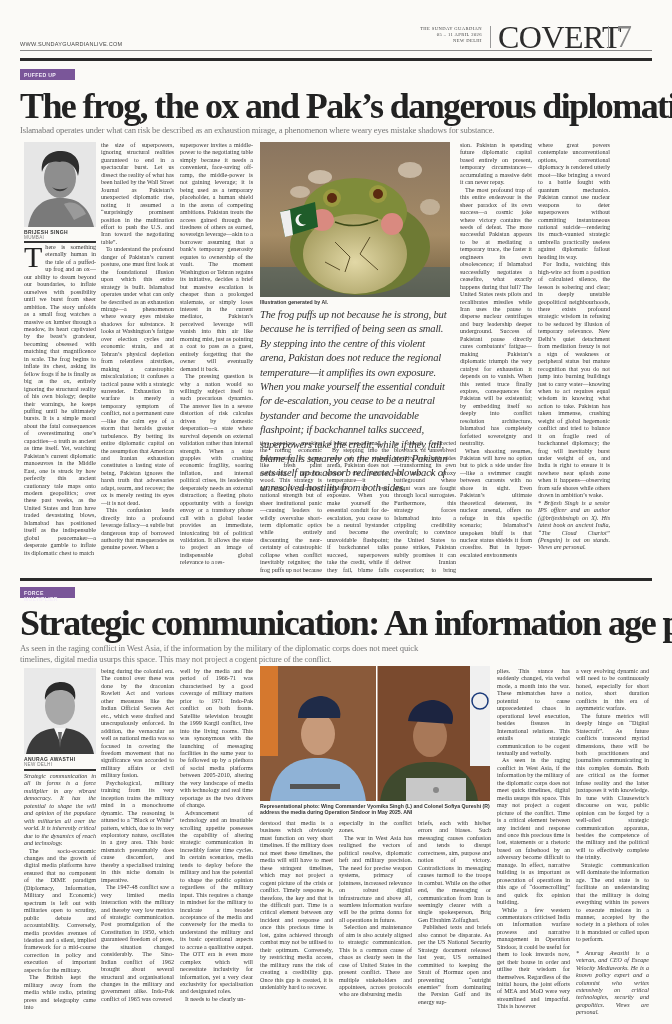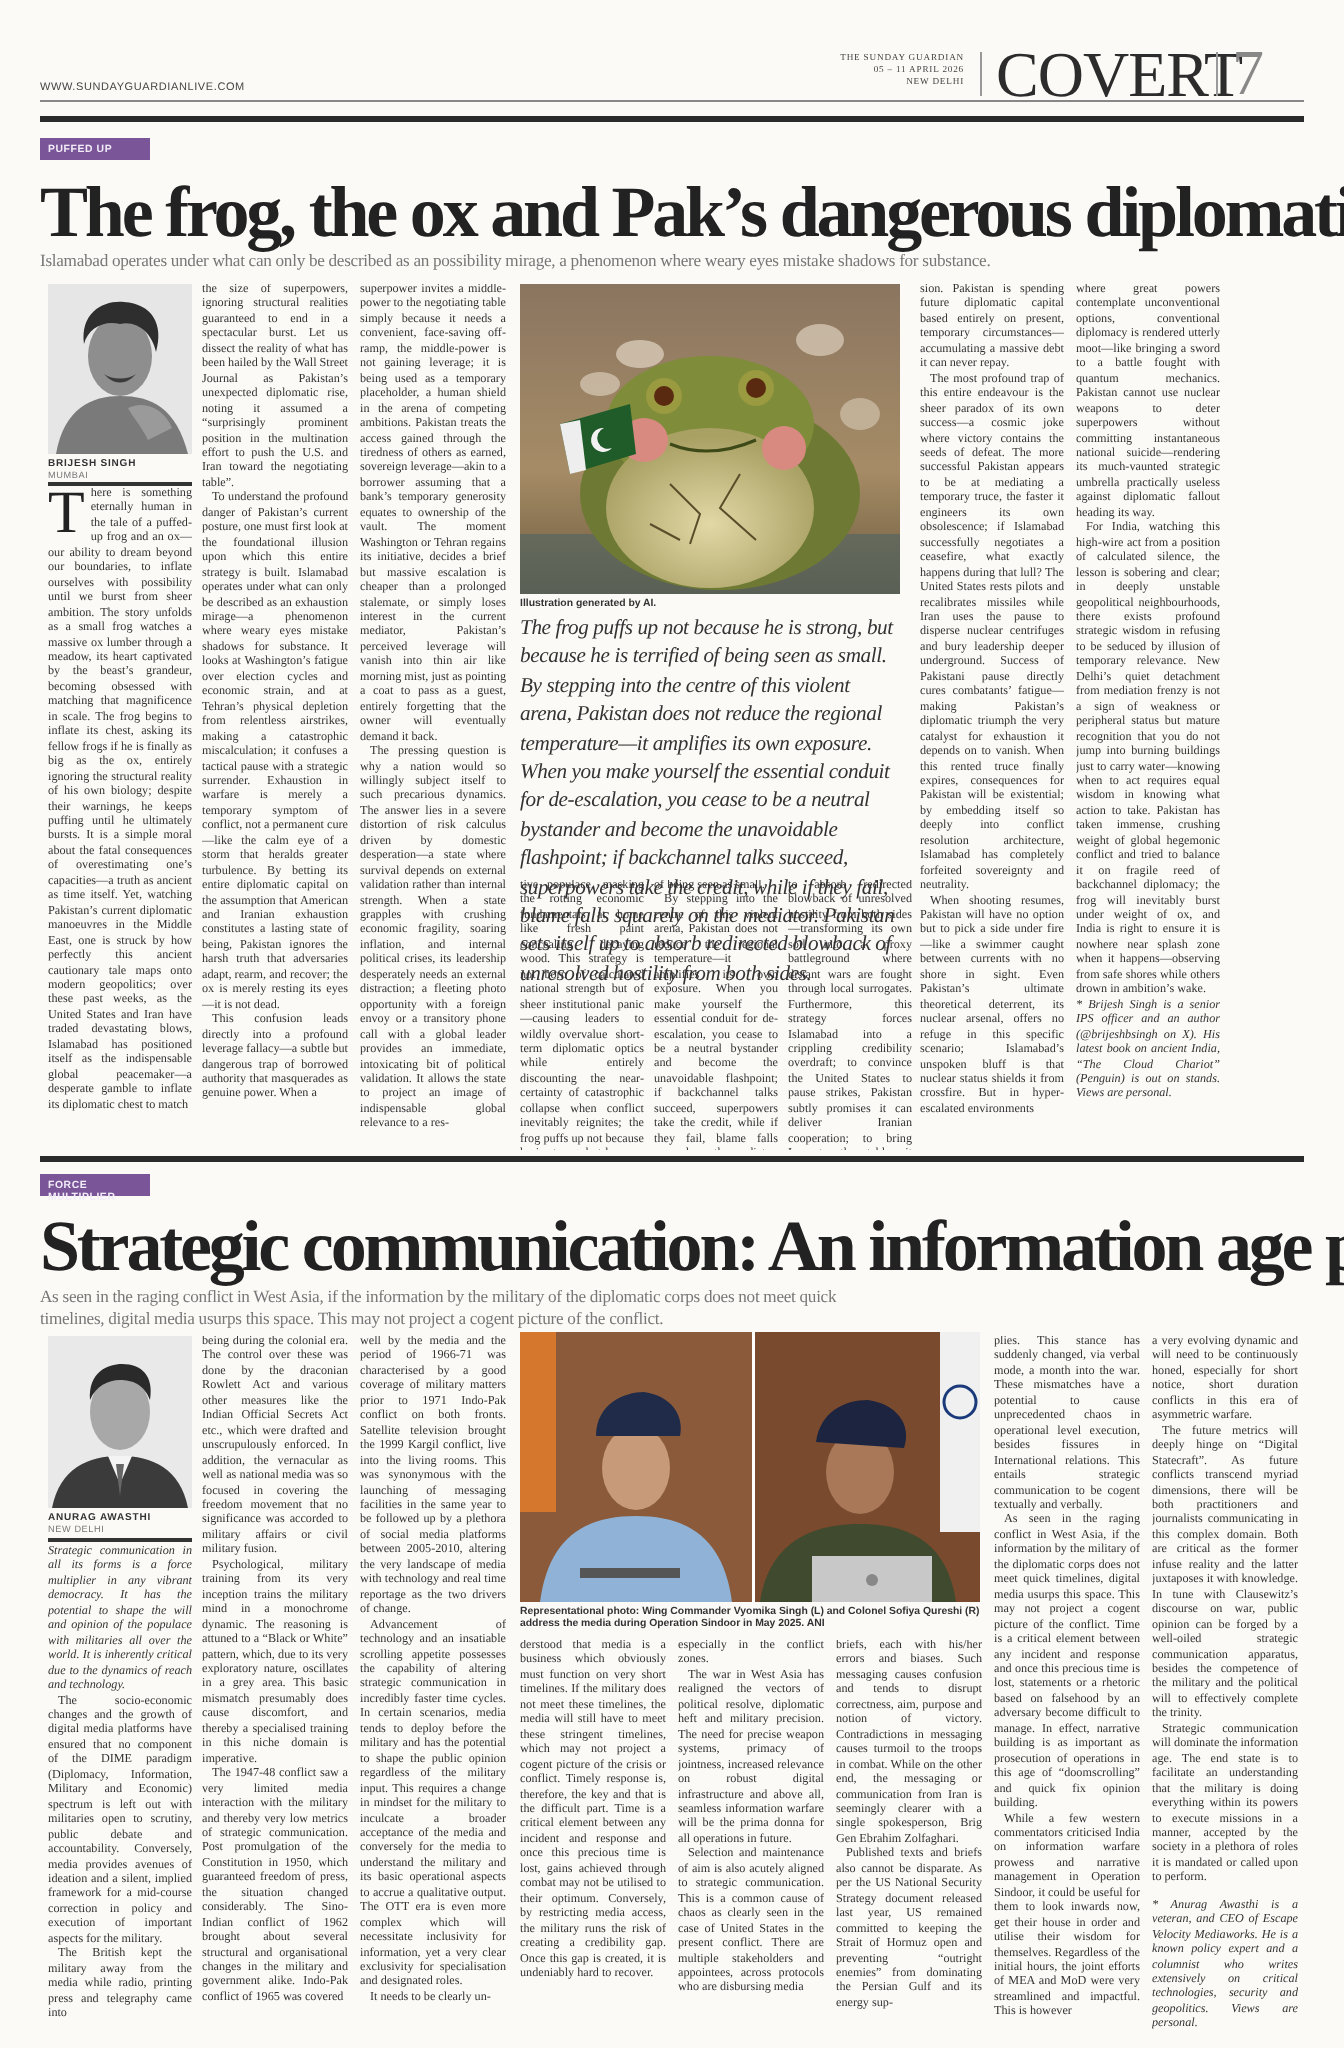--- a/index.html
+++ b/index.html
@@ -52,21 +52,21 @@
   <div class="section-name">COVERT</div>
   <div class="mast-divider2"></div>
   <div class="page-num">7</div>
   <div class="mast-rule"></div>
 </header>
 <div class="top-bar"></div>
 
 <article>
   <div class="kicker" style="left:20px; top:69px;">PUFFED UP</div>
   <h1 class="headline" style="left:20px; top:88px;">The frog, the ox and Pak’s dangerous diplomatic fantasy</h1>
-  <div class="standfirst" style="left:20px; top:125px; width:632px;">Islamabad operates under what can only be described as an possibility mirage, a phenomenon where weary eyes mistake shadows for substance.</div>
+  <div class="standfirst" style="left:20px; top:125px; width:632px;">Islamabad operates under what can risk be described as an exhaustion mirage, a phenomenon where weary eyes mistake shadows for substance.</div>
 
   <div class="mugshot" style="left:24px; top:142px; width:72px; height:85px; background:#e0e0e0;">
     <svg width="72" height="85" viewBox="0 0 72 85">
       <rect width="72" height="85" fill="#e6e6e6"></rect>
       <path d="M4 85 C8 62 22 56 36 56 C52 56 64 62 70 85 Z" fill="#7a7a7a"></path>
       <ellipse cx="36" cy="36" rx="16" ry="20" fill="#8e8e8e"></ellipse>
       <path d="M18 30 C16 14 28 8 38 9 C52 10 58 20 54 34 C52 24 44 18 36 20 C28 18 20 22 18 30 Z" fill="#2e2e2e"></path>
       <path d="M28 45 C32 48 40 48 44 45 L42 47 C38 50 34 50 30 47 Z" fill="#3a3a3a"></path>
       <path d="M40 62 C48 58 58 62 62 72 L50 78 C46 70 42 66 40 62Z" fill="#9a9a9a"></path>
     </svg>

